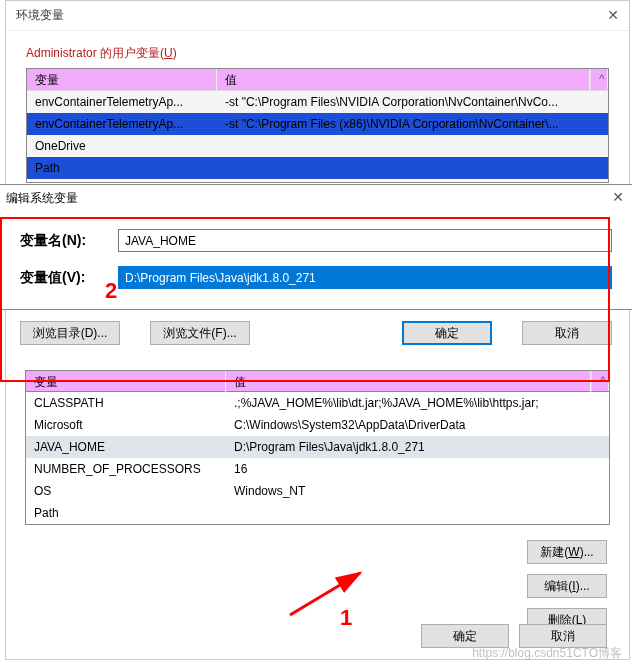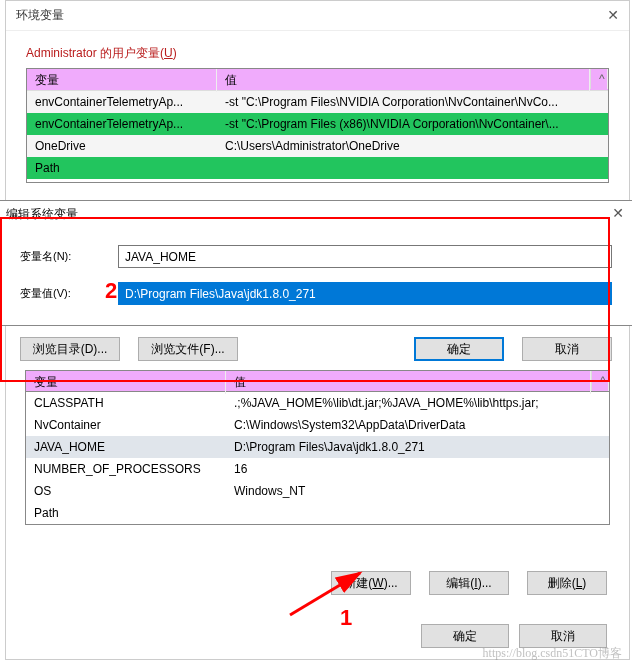--- a/index.html
+++ b/index.html
@@ -57,21 +57,21 @@
       align-items: flex-start;
     }
     .table-header > div {
       padding: 3px 8px;
       border-right: 1px solid #eee;
       font-size: 12px;
     }
     .col-var { width: 190px; flex-shrink: 0; }
     .col-val { flex: 1; }
     .col-scroll { width: 18px; flex-shrink: 0; border-left: 1px solid #ddd; text-align: center; color: #666; }
-    .table-body { background: #22c55e; }
+    .table-body { background: #1d4ed8; }
     .table-row {
       display: flex;
       height: 22px;
       align-items: center;
     }
     .table-row.striped { background: #f5f5f5; }
     .table-row.selected { background: #e0e5eb; }
     .table-row > div {
       padding: 3px 8px;
       white-space: nowrap;
@@ -87,21 +87,21 @@
       font-size: 12px;
       cursor: pointer;
       display: inline-flex;
       align-items: center;
       justify-content: center;
     }
     .btn u { text-decoration: underline; }
     
     .dialog2 {
       position: absolute;
-      top: 200px;
+      top: 184px;
       left: 0;
       width: 632px;
       height: 126px;
       background: #fff;
       border-top: 1px solid #888;
       border-bottom: 1px solid #888;
     }
     .dialog2-title {
       height: 26px;
       display: flex;
@@ -121,37 +121,37 @@
       z-index: 50;
     }
     .form-area {
       padding: 18px 20px 10px 20px;
     }
     .form-row {
       display: flex;
       align-items: center;
       margin-bottom: 14px;
     }
-    .form-label { width: 98px; font-size: 11px; }
+    .form-label { width: 98px; font-size: 14px; font-weight: bold; }
     .form-input {
       flex: 1;
       height: 23px;
       border: 1px solid #777;
       padding: 0 6px;
       font-size: 12px;
       font-family: inherit;
     }
     .form-input.selected {
       background: #0078d7;
       color: #fff;
       border: 1px solid #0078d7;
     }
     .dialog2-buttons {
       display: flex;
-      gap: 18px;
+      gap: 30px;
       padding: 8px 20px 0 20px;
     }
     .dialog2-buttons .spacer { flex: 1; }
     .dialog2-buttons .btn { min-width: 90px; }
     .btn.primary { border: 2px solid #0078d7; }
     .annot {
       position: absolute;
       color: #ff0000;
       font-size: 22px;
       font-weight: bold;
@@ -165,37 +165,37 @@
       z-index: 55;
       pointer-events: none;
     }
     .watermark {
       position: absolute;
       bottom: 4px;
       right: 10px;
       font-size: 12px;
       color: rgba(150,150,150,0.6);
       z-index: 40;
-      font-family: Liberation Serif, serif;
     }
     .sys-table {
       position: absolute;
       top: 370px;
       left: 25px;
       width: 585px;
     }
     .sys-table .table-header { position: relative; }
     .sys-table-body { border: 1px solid #888; border-top: none;}
     .sys-table .col-var { width: 200px; }
     .sys-row-buttons {
       position: absolute;
-      top: 571px;
+      top: 540px;
       right: 25px;
       display: flex;
-      gap: 18px;
+      gap: 10px;
+      flex-direction: column;
     }
     .table-wrap { position: relative; }
   </style>
 </head>
 <body>
 
 <div class="dialog1">
   <div class="titlebar">
     <span class="title-text">环境变量</span>
     <span class="close-x">✕</span>
@@ -213,42 +213,41 @@
       <div class="table-row striped">
         <div class="col-var">envContainerTelemetryAp...</div>
         <div class="col-val">-st "C:\Program Files\NVIDIA Corporation\NvContainer\NvCo...</div>
       </div>
       <div class="table-row">
         <div class="col-var">envContainerTelemetryAp...</div>
         <div class="col-val">-st "C:\Program Files (x86)\NVIDIA Corporation\NvContainer\...</div>
       </div>
       <div class="table-row striped">
         <div class="col-var">OneDrive</div>
-        <div class="col-val">C:\Users\Administrator\OneDrive</div>
       </div>
       <div class="table-row">
         <div class="col-var">Path</div>
       </div>
     </div>
   </div>
 </div>
 
 <div class="sys-table">
   <div class="table-header" style="border:1px solid #888;">
     <div class="col-var">变量</div>
     <div class="col-val">值</div>
     <div class="col-scroll">^</div>
   </div>
   <div class="sys-table-body">
     <div class="table-row">
       <div class="col-var">CLASSPATH</div>
       <div class="col-val">.;%JAVA_HOME%\lib\dt.jar;%JAVA_HOME%\lib\https.jar;</div>
     </div>
     <div class="table-row">
-      <div class="col-var">NvContainer</div>
+      <div class="col-var">Microsoft</div>
       <div class="col-val">C:\Windows\System32\AppData\DriverData</div>
     </div>
     <div class="table-row selected">
       <div class="col-var">JAVA_HOME</div>
       <div class="col-val">D:\Program Files\Java\jdk1.8.0_271</div>
     </div>
     <div class="table-row">
       <div class="col-var">NUMBER_OF_PROCESSORS</div>
       <div class="col-val">16</div>
     </div>

